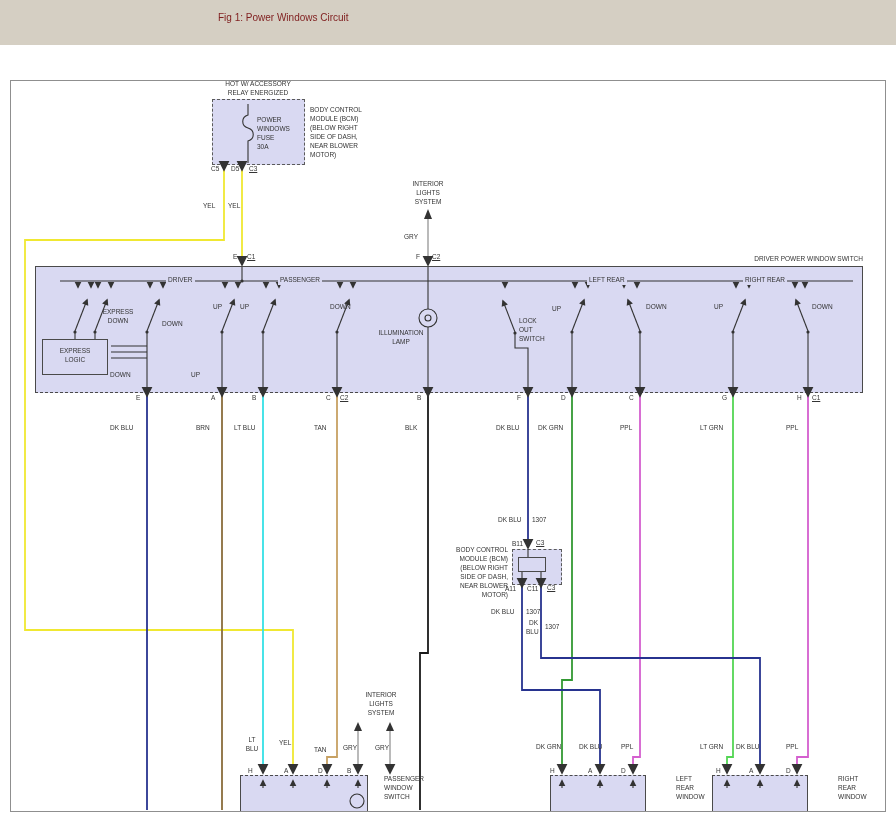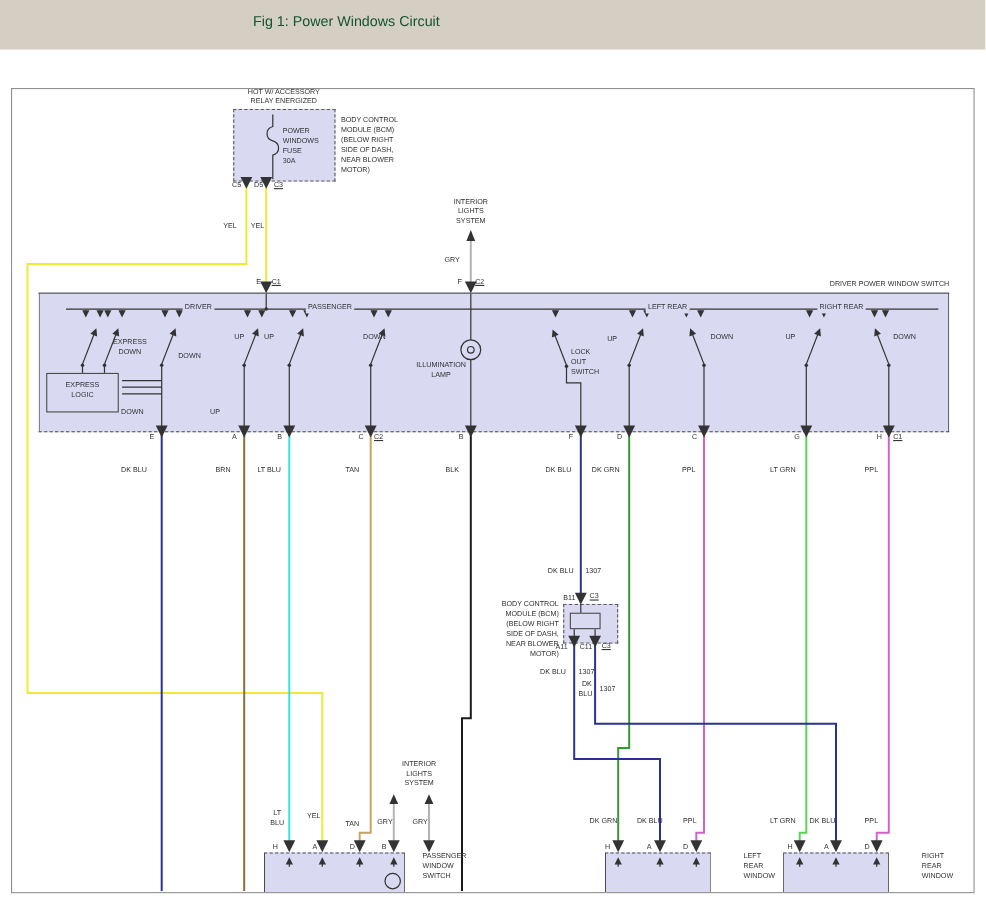--- a/index.html
+++ b/index.html
@@ -1,19 +1,19 @@
 <!DOCTYPE html>
 <html><head>
 <meta charset="utf-8">
 <style>
   html,body{margin:0;padding:0;background:#fff}
   .stage{position:relative;width:896px;height:816px;background:#fff;overflow:hidden;
          font-family:"Liberation Sans",sans-serif;color:#333}
   .hdr{position:absolute;left:0;top:0;width:896px;height:45px;background:#d5cfc3}
-  .title{position:absolute;left:230px;top:12px;font-size:13px;color:#14532d}
+  .title{position:absolute;left:218px;top:12px;font-size:10px;color:#7f1d1d}
   .lbl{position:absolute;font-size:6.5px;line-height:1.38;color:#333;white-space:nowrap;z-index:3}
   .c{text-align:center}
   .r{text-align:right}
   .cref{text-decoration:underline}
   .box{position:absolute;background:#d9d9f2;border:1px solid #4a4a4a;z-index:1;box-sizing:border-box}
   .dash{border-style:dashed;border-color:#5a5a5a}
   .mainbox{border-bottom-style:dashed}
   .topdash{border-top-style:dashed;border-bottom:none}
   .sec{background:#d9d9f2;padding:0 2px}
   svg.wires{position:absolute;left:0;top:0;z-index:2}

